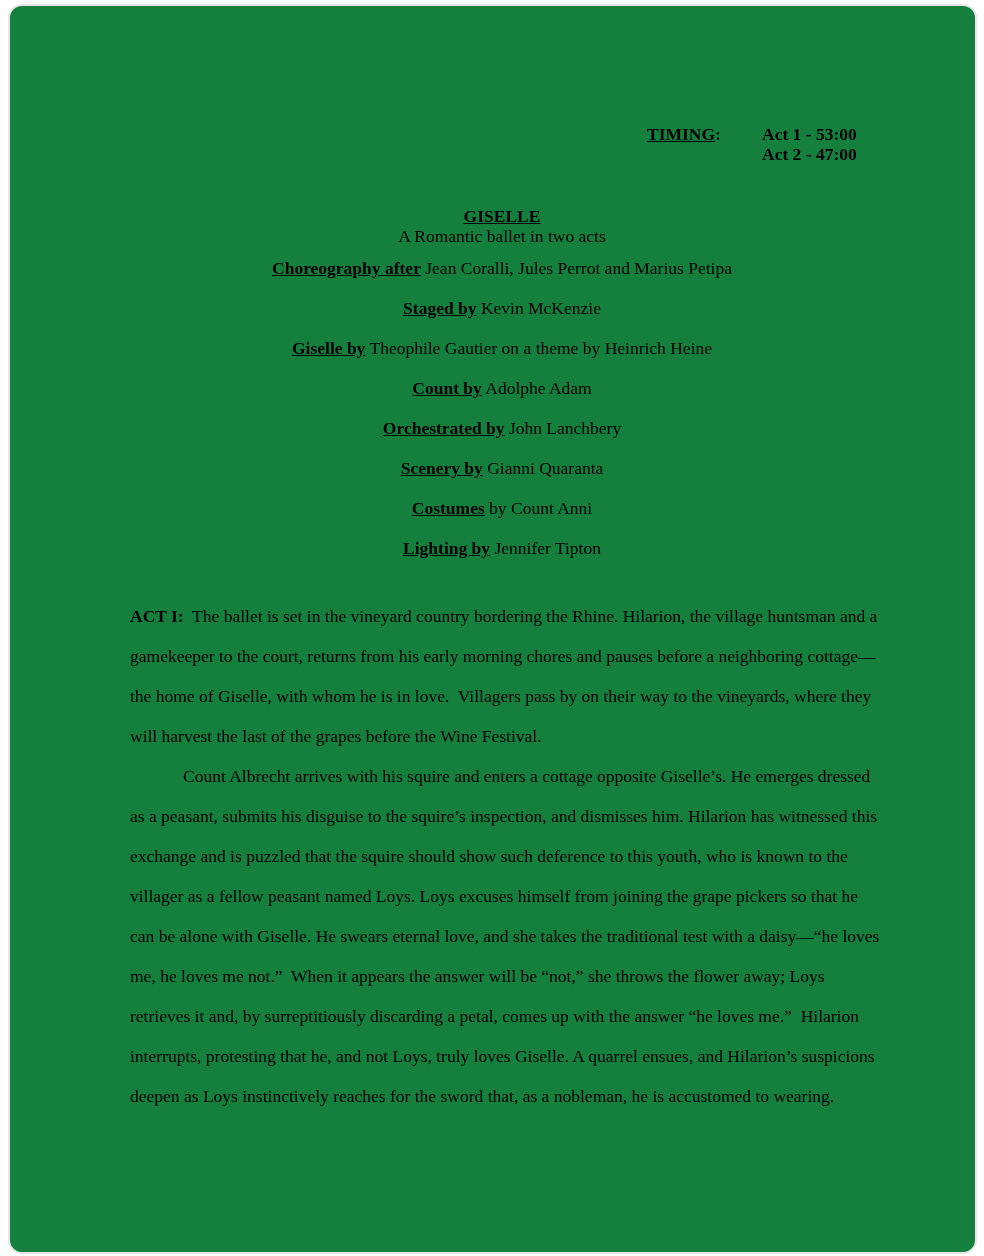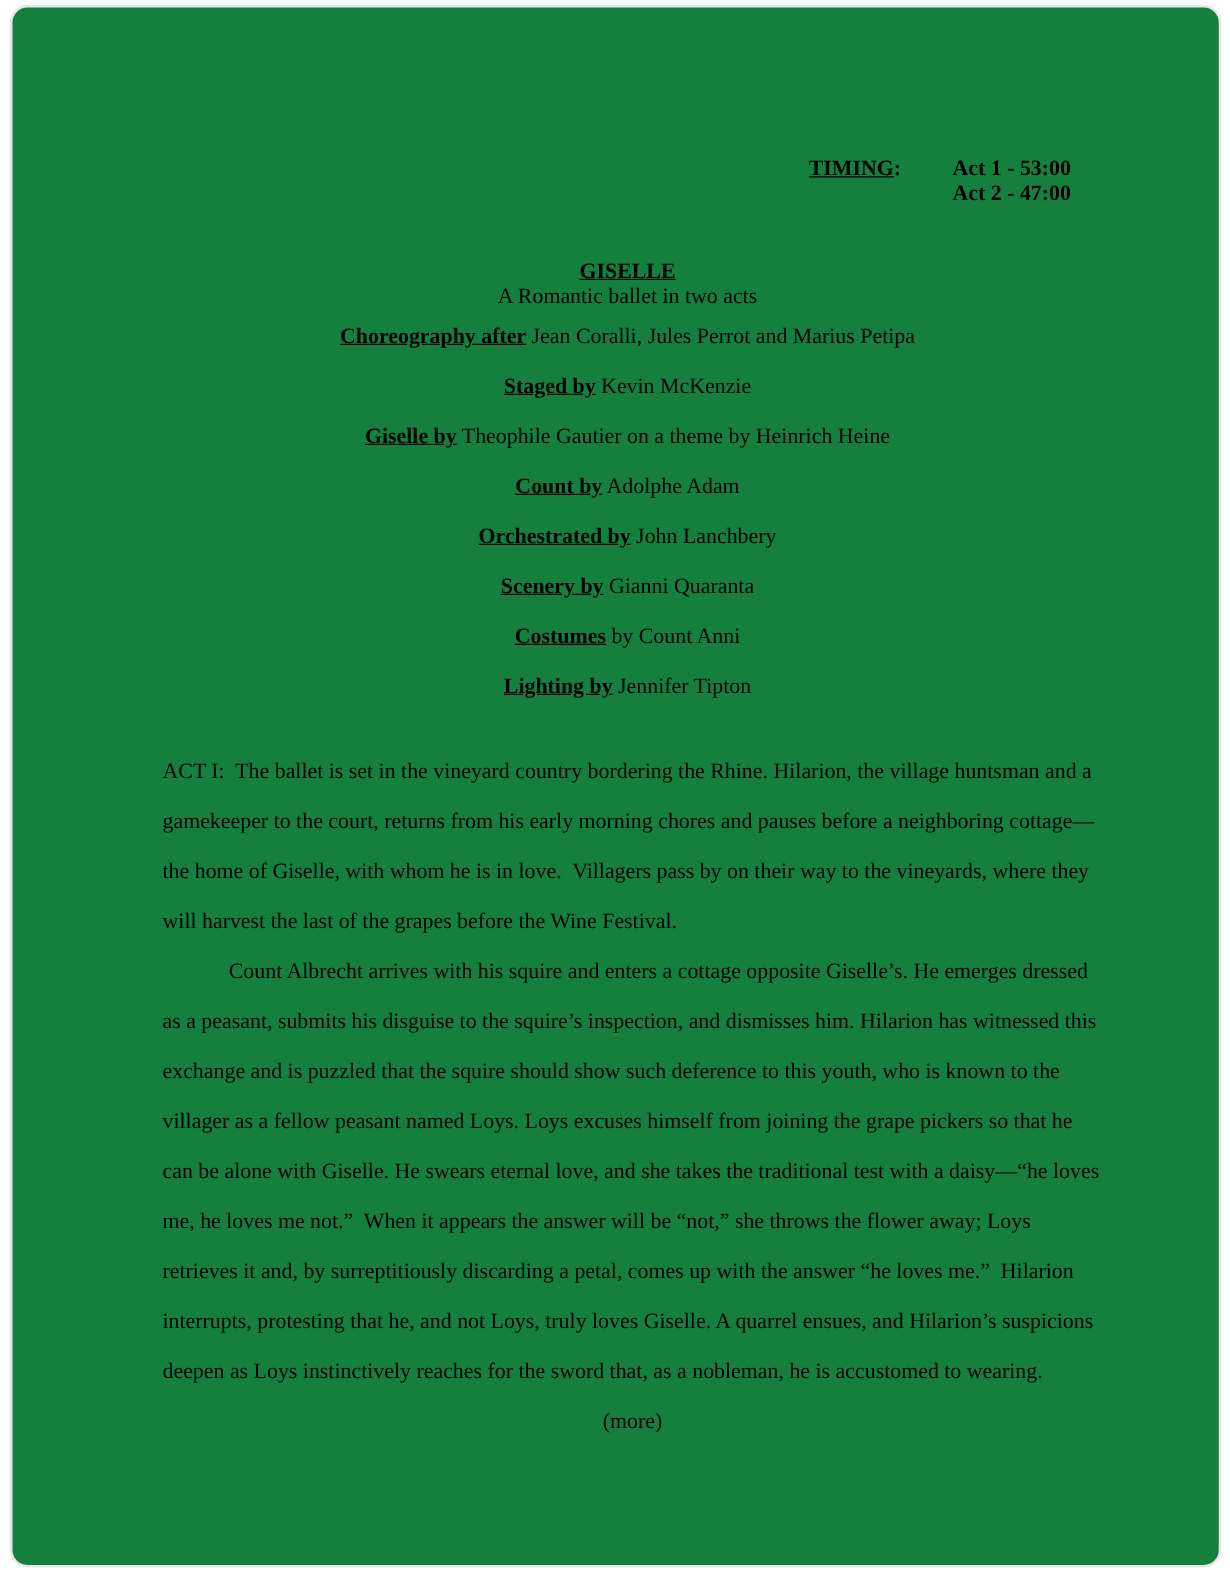--- a/index.html
+++ b/index.html
@@ -75,21 +75,21 @@
     top: 590px;
     width: 752px;
     font-size: 17.5px;
     line-height: 40px;
   }
   .body-text p {
     margin: 0;
     white-space: pre-wrap;
   }
   .body-text p.indented { text-indent: 53px; }
-  .act-heading { font-weight: normal; }
+  .act-heading { font-weight: bold; }
   .more-line {
     text-align: center;
     line-height: 40px;
     font-size: 17.5px;
   }
 </style>
 </head>
 <body>
 
 <div class="page-frame">
@@ -113,16 +113,15 @@
     <div class="credit-line"><span class="credit-label">Count by</span> <span>Adolphe Adam</span></div>
     <div class="credit-line"><span class="credit-label">Orchestrated by</span> <span>John Lanchbery</span></div>
     <div class="credit-line"><span class="credit-label">Scenery by</span> <span>Gianni Quaranta</span></div>
     <div class="credit-line"><span class="credit-label">Costumes</span> <span>by Count Anni</span></div>
     <div class="credit-line"><span class="credit-label">Lighting by</span> <span>Jennifer Tipton</span></div>
   </div>
 
   <div class="body-text">
     <p><span class="act-heading">ACT I:</span><span>  The ballet is set in the vineyard country bordering the Rhine. Hilarion, the village huntsman and a gamekeeper to the court, returns from his early morning chores and pauses before a neighboring cottage—the home of Giselle, with whom he is in love.  Villagers pass by on their way to the vineyards, where they will harvest the last of the grapes before the Wine Festival.</span></p>
     <p class="indented">Count Albrecht arrives with his squire and enters a cottage opposite Giselle’s. He emerges dressed as a peasant, submits his disguise to the squire’s inspection, and dismisses him. Hilarion has witnessed this exchange and is puzzled that the squire should show such deference to this youth, who is known to the villager as a fellow peasant named Loys. Loys excuses himself from joining the grape pickers so that he can be alone with Giselle. He swears eternal love, and she takes the traditional test with a daisy—“he loves me, he loves me not.”  When it appears the answer will be “not,” she throws the flower away; Loys retrieves it and, by surreptitiously discarding a petal, comes up with the answer “he loves me.”  Hilarion interrupts, protesting that he, and not Loys, truly loves Giselle. A quarrel ensues, and Hilarion’s suspicions deepen as Loys instinctively reaches for the sword that, as a nobleman, he is accustomed to wearing.</p>
-    <div class="more-line">(more)</div>
   </div>
 
 </div>
 
 </body></html>

